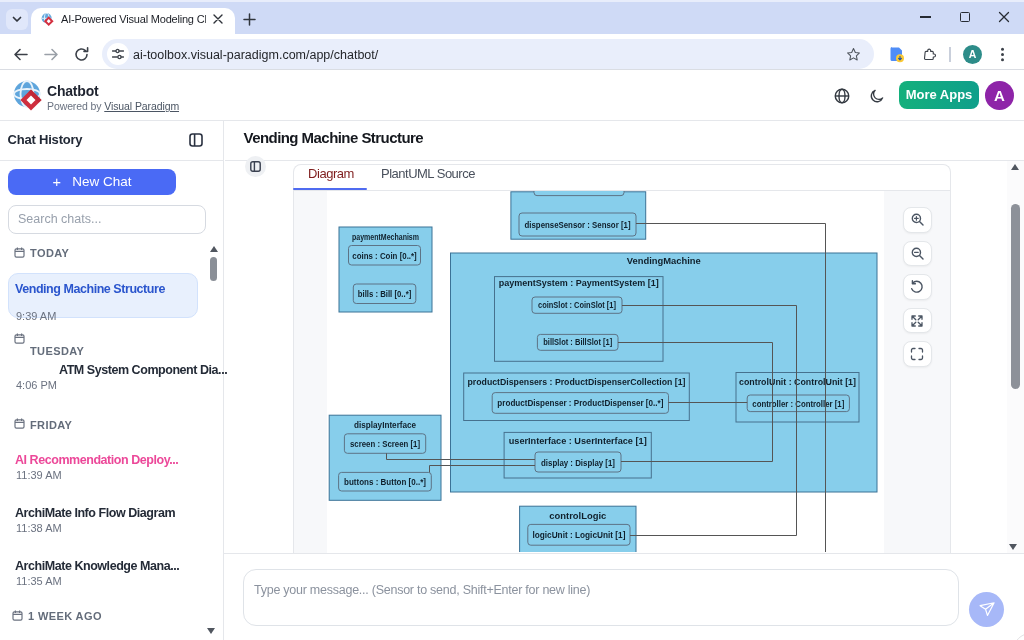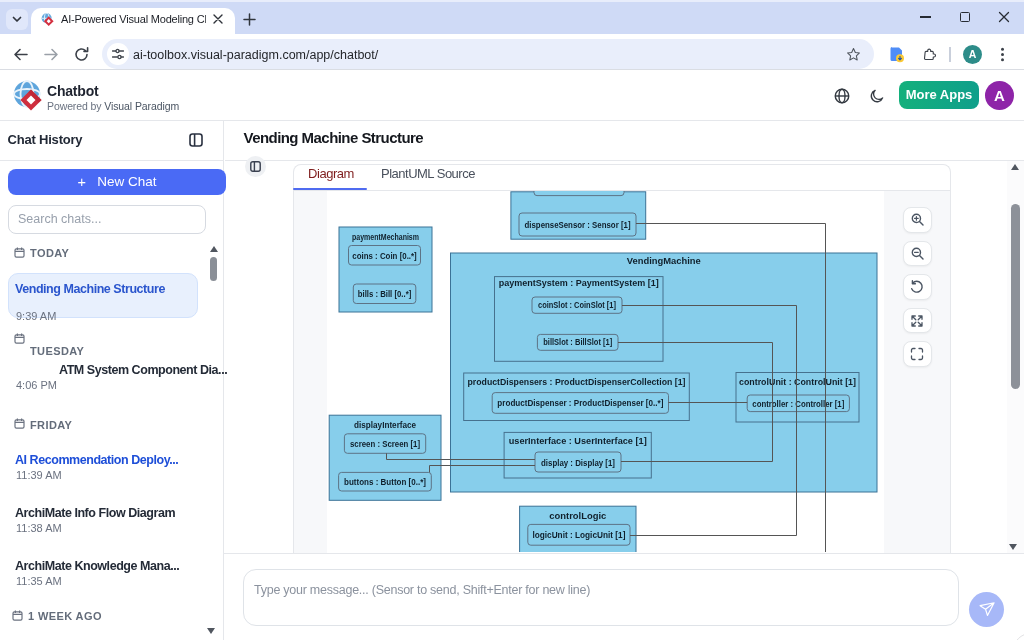--- a/index.html
+++ b/index.html
@@ -92,41 +92,41 @@
   <circle cx="15" cy="14" r="13" fill="#5ea5dc"></circle>
   <ellipse cx="15" cy="14" rx="6.5" ry="13" fill="none" stroke="#e8f3fb" stroke-width="1.8"></ellipse>
   <ellipse cx="15" cy="14" rx="13" ry="5" fill="none" stroke="#e8f3fb" stroke-width="1.8"></ellipse>
   <g transform="translate(19,20) rotate(45)">
       <rect x="-7.5" y="-7.5" width="15" height="15" fill="#cf2e3e"></rect>
       <rect x="-3.2" y="-3.2" width="6.4" height="6.4" fill="#fff"></rect>
       <path d="M-7.5 -7.5 h15 v4 h-15 z" fill="#b01f2e" opacity="0.45"></path>
     </g>
 </svg>
 <div class="abs" style="left:47px;top:82.5px;font-size:14px;font-weight:700;letter-spacing:-0.2px;color:#1f2430;text-align:center;">Chatbot</div>
-<div class="abs" style="left:47px;top:100px;font-size:10.5px;letter-spacing:-0.1px;color:#6a7280;">Powered by <span style="color:#4b5563;">Visual Paradigm</span></div>
+<div class="abs" style="left:47px;top:100px;font-size:10.5px;letter-spacing:-0.1px;color:#6a7280;">Powered by <span style="color:#4b5563;text-decoration:underline;">Visual Paradigm</span></div>
 <svg class="abs" style="left:834px;top:88px;" width="16" height="16" viewBox="0 0 18 18">
   <circle cx="9" cy="9" r="7.6" fill="none" stroke="#343a42" stroke-width="1.6"></circle>
   <ellipse cx="9" cy="9" rx="3.4" ry="7.6" fill="none" stroke="#343a42" stroke-width="1.6"></ellipse>
   <path d="M1.6 9 h14.8" stroke="#343a42" stroke-width="1.6"></path>
 </svg>
 <svg class="abs" style="left:869px;top:88px;" width="16" height="16" viewBox="0 0 24 24">
     <path d="M20.5 14.8 A8.8 8.8 0 1 1 9.2 3.5 A7.2 7.2 0 0 0 20.5 14.8 z" fill="none" stroke="#343a42" stroke-width="2" stroke-linejoin="round"></path>
   </svg>
 <div class="abs" style="left:899px;top:81px;width:80px;height:28px;border-radius:8px;background:linear-gradient(90deg,#14b07c,#0f9f8b);color:#fff;font-size:13px;font-weight:700;text-align:center;line-height:28px;">More Apps</div>
 <div class="abs" style="left:985px;top:81px;width:29px;height:29px;border-radius:50%;background:#8e24a8;color:#fff;font-size:15px;font-weight:700;text-align:center;line-height:29px;">A</div>
 <div class="abs" style="left:0;top:120px;width:1024px;height:1px;background:#e5e7eb;"></div>
 
 <div class="abs" style="left:0;top:121px;width:224px;height:519px;background:#fff;border-right:1px solid #e5e7eb;"></div>
 <div class="abs" style="left:7.5px;top:132px;font-size:13px;font-weight:700;letter-spacing:-0.2px;color:#222936;">Chat History</div>
 <svg class="abs" style="left:189px;top:132.5px;" width="14" height="14" viewBox="0 0 14 14">
     <rect x="1" y="1" width="12" height="12" rx="2.5" fill="none" stroke="#2a3140" stroke-width="1.6"></rect>
     <path d="M5.6 1 V13" stroke="#2a3140" stroke-width="1.6"></path>
   </svg>
 <div class="abs" style="left:0;top:160px;width:224px;height:1px;background:#e5e7eb;"></div>
-<div class="abs" style="left:8px;top:169px;width:218px;height:25.5px;background:#4a6af5;border-radius:8px;color:#fff;text-align:center;font-size:13.5px;font-weight:500;line-height:25.5px;"><span style="font-size:14.5px;font-weight:400;position:relative;top:0.5px;">+</span>&nbsp;&nbsp; New Chat</div>
+<div class="abs" style="left:8px;top:169px;width:168px;height:25.5px;background:#4a6af5;border-radius:8px;color:#fff;text-align:center;font-size:13.5px;font-weight:500;line-height:25.5px;"><span style="font-size:14.5px;font-weight:400;position:relative;top:0.5px;">+</span>&nbsp;&nbsp; New Chat</div>
 <div class="abs" style="left:8px;top:204.5px;width:198px;height:29px;background:#fff;border:1px solid #d6dae1;border-radius:8px;"></div>
 <div class="abs" style="left:18px;top:212px;font-size:12.5px;color:#98a0ac;">Search chats...</div>
 
 <svg class="abs" style="left:14px;top:246.5px;" width="11" height="11" viewBox="0 0 11 11">
     <rect x="1" y="1.8" width="9" height="8.4" rx="1.4" fill="none" stroke="#6b7280" stroke-width="1.2"></rect>
     <path d="M3.4 0.6 v2.4 M7.6 0.6 v2.4 M1 4.4 h9" stroke="#6b7280" stroke-width="1.2"></path>
   </svg>
 <div class="abs" style="left:30px;top:247px;font-size:11px;font-weight:700;color:#636c7a;letter-spacing:0.4px;">TODAY</div>
 <div class="abs" style="left:8px;top:272.5px;width:190px;height:45.5px;background:#e8f0fd;border:1px solid #d2e2fc;border-radius:10px;"></div>
 <div class="abs" id="t-vm" style="left:15px;top:282px;font-size:12.5px;font-weight:700;letter-spacing:-0.45px;color:#2a55cd;">Vending Machine Structure</div>
@@ -138,21 +138,21 @@
   </svg>
 <div class="abs" style="left:30px;top:333px;font-size:11px;font-weight:700;color:#636c7a;letter-spacing:0.4px;margin-top:12px;">TUESDAY</div>
 <div class="abs" id="t-atm" style="left:15px;top:362.5px;font-size:12.5px;font-weight:700;letter-spacing:-0.45px;color:#242b37;margin-left:44px;">ATM System Component Dia...</div>
 <div class="abs" style="left:16px;top:379px;font-size:11px;color:#6b7280;">4:06 PM</div>
 
 <svg class="abs" style="left:14px;top:418px;" width="11" height="11" viewBox="0 0 11 11">
     <rect x="1" y="1.8" width="9" height="8.4" rx="1.4" fill="none" stroke="#6b7280" stroke-width="1.2"></rect>
     <path d="M3.4 0.6 v2.4 M7.6 0.6 v2.4 M1 4.4 h9" stroke="#6b7280" stroke-width="1.2"></path>
   </svg>
 <div class="abs" style="left:30px;top:418.5px;font-size:11px;font-weight:700;color:#636c7a;letter-spacing:0.4px;">FRIDAY</div>
-<div class="abs" id="t-air" style="left:15px;top:452.5px;font-size:12.5px;font-weight:700;letter-spacing:-0.45px;color:#1d4ed8;">AI Recommendation Deploy...</div>
+<div class="abs" id="t-air" style="left:15px;top:452.5px;font-size:12.5px;font-weight:700;letter-spacing:-0.45px;color:#ec4899;">AI Recommendation Deploy...</div>
 <div class="abs" style="left:16px;top:469px;font-size:11px;color:#6b7280;">11:39 AM</div>
 <div class="abs" id="t-ami" style="left:15px;top:505.5px;font-size:12.5px;font-weight:700;letter-spacing:-0.45px;color:#242b37;">ArchiMate Info Flow Diagram</div>
 <div class="abs" style="left:16px;top:521.5px;font-size:11px;color:#6b7280;">11:38 AM</div>
 <div class="abs" id="t-amk" style="left:15px;top:559px;font-size:12.5px;font-weight:700;letter-spacing:-0.45px;color:#242b37;">ArchiMate Knowledge Mana...</div>
 <div class="abs" style="left:16px;top:575px;font-size:11px;color:#6b7280;">11:35 AM</div>
 <svg class="abs" style="left:12px;top:609.5px;" width="11" height="11" viewBox="0 0 11 11">
     <rect x="1" y="1.8" width="9" height="8.4" rx="1.4" fill="none" stroke="#6b7280" stroke-width="1.2"></rect>
     <path d="M3.4 0.6 v2.4 M7.6 0.6 v2.4 M1 4.4 h9" stroke="#6b7280" stroke-width="1.2"></path>
   </svg>
 <div class="abs" style="left:28px;top:610px;font-size:11px;font-weight:700;color:#636c7a;letter-spacing:0.4px;">1 WEEK AGO</div>

